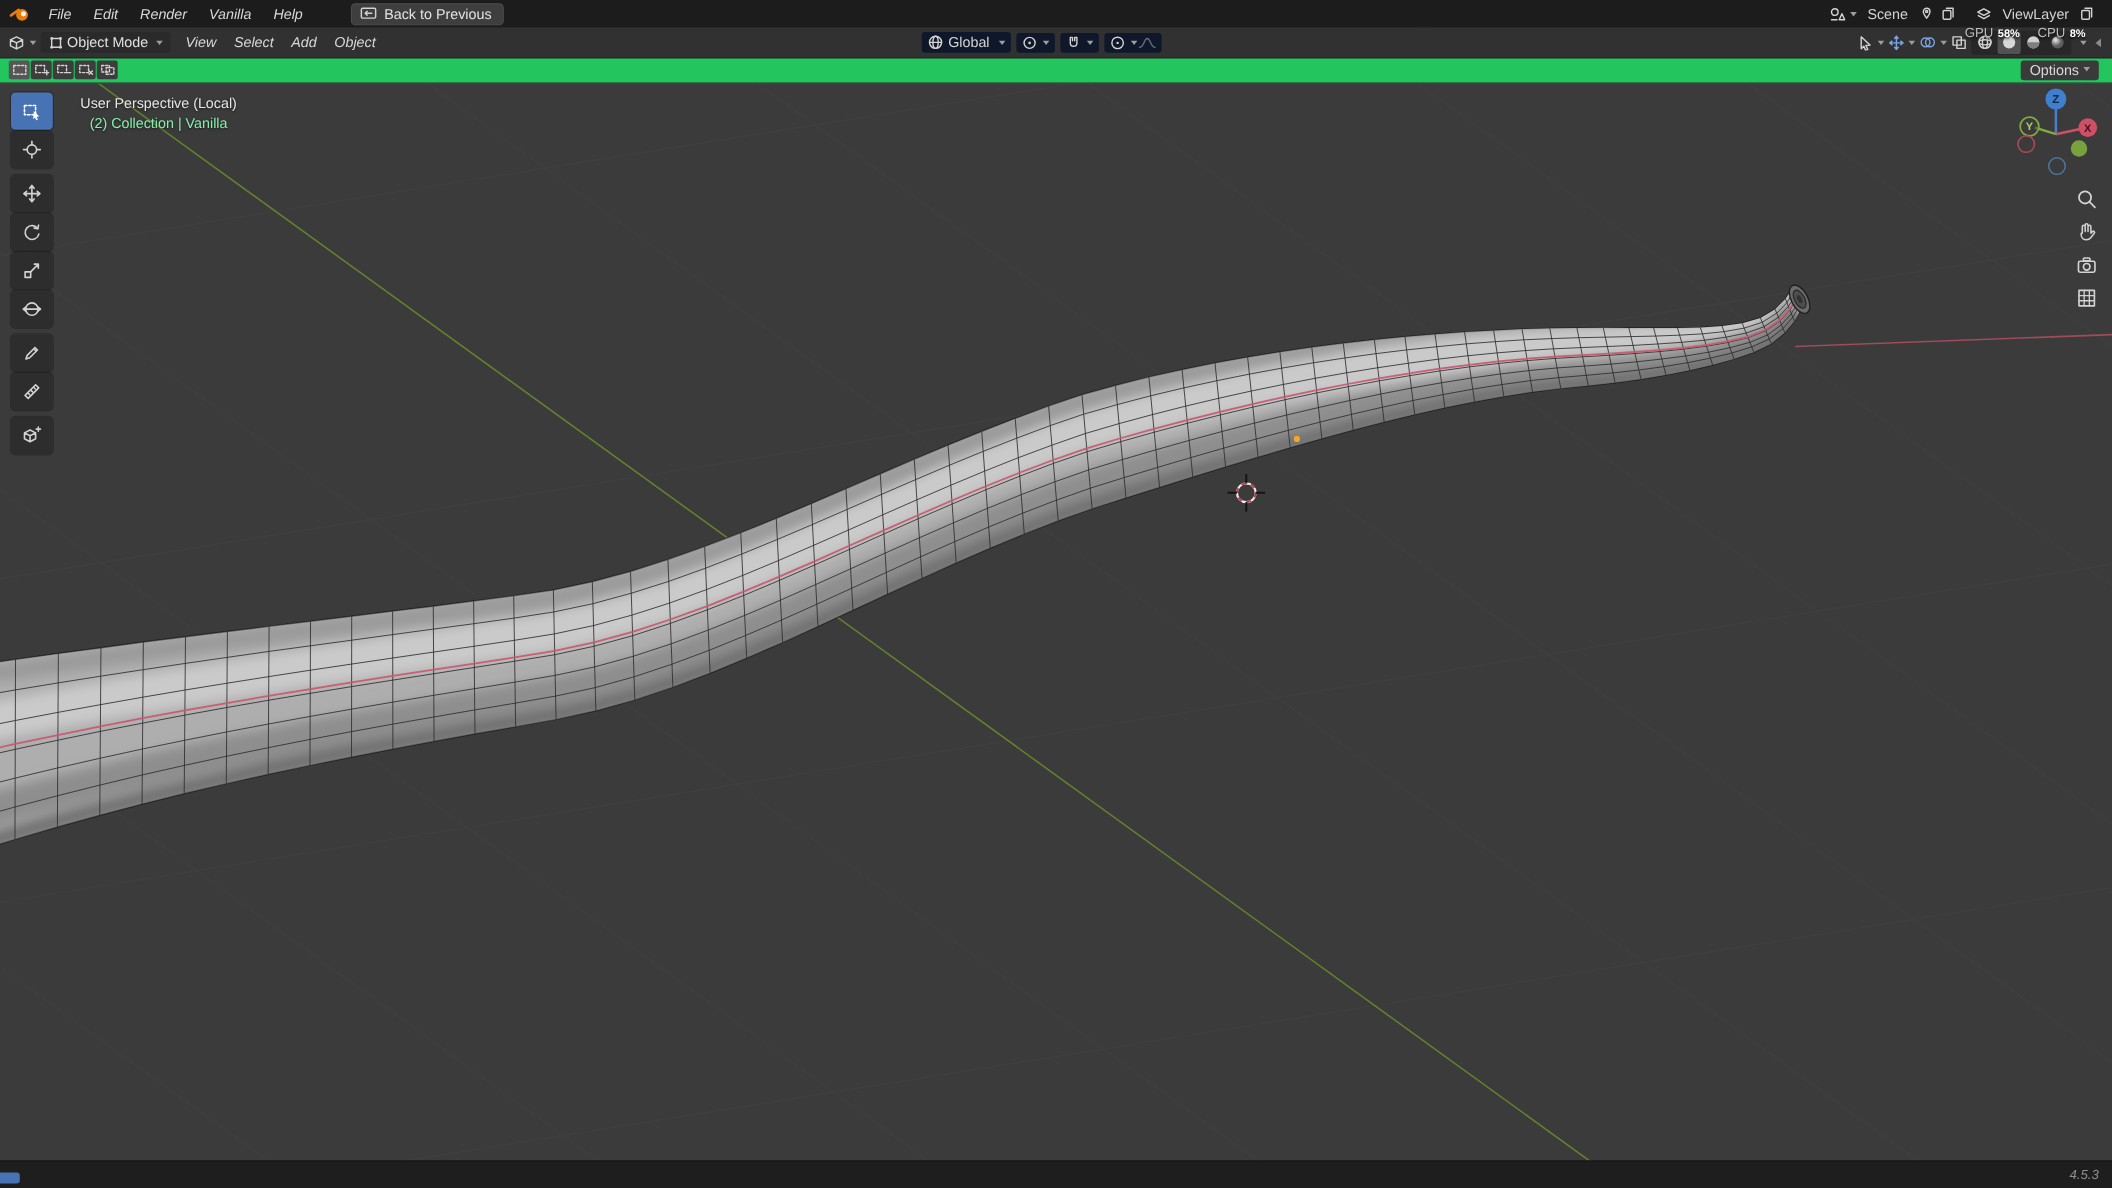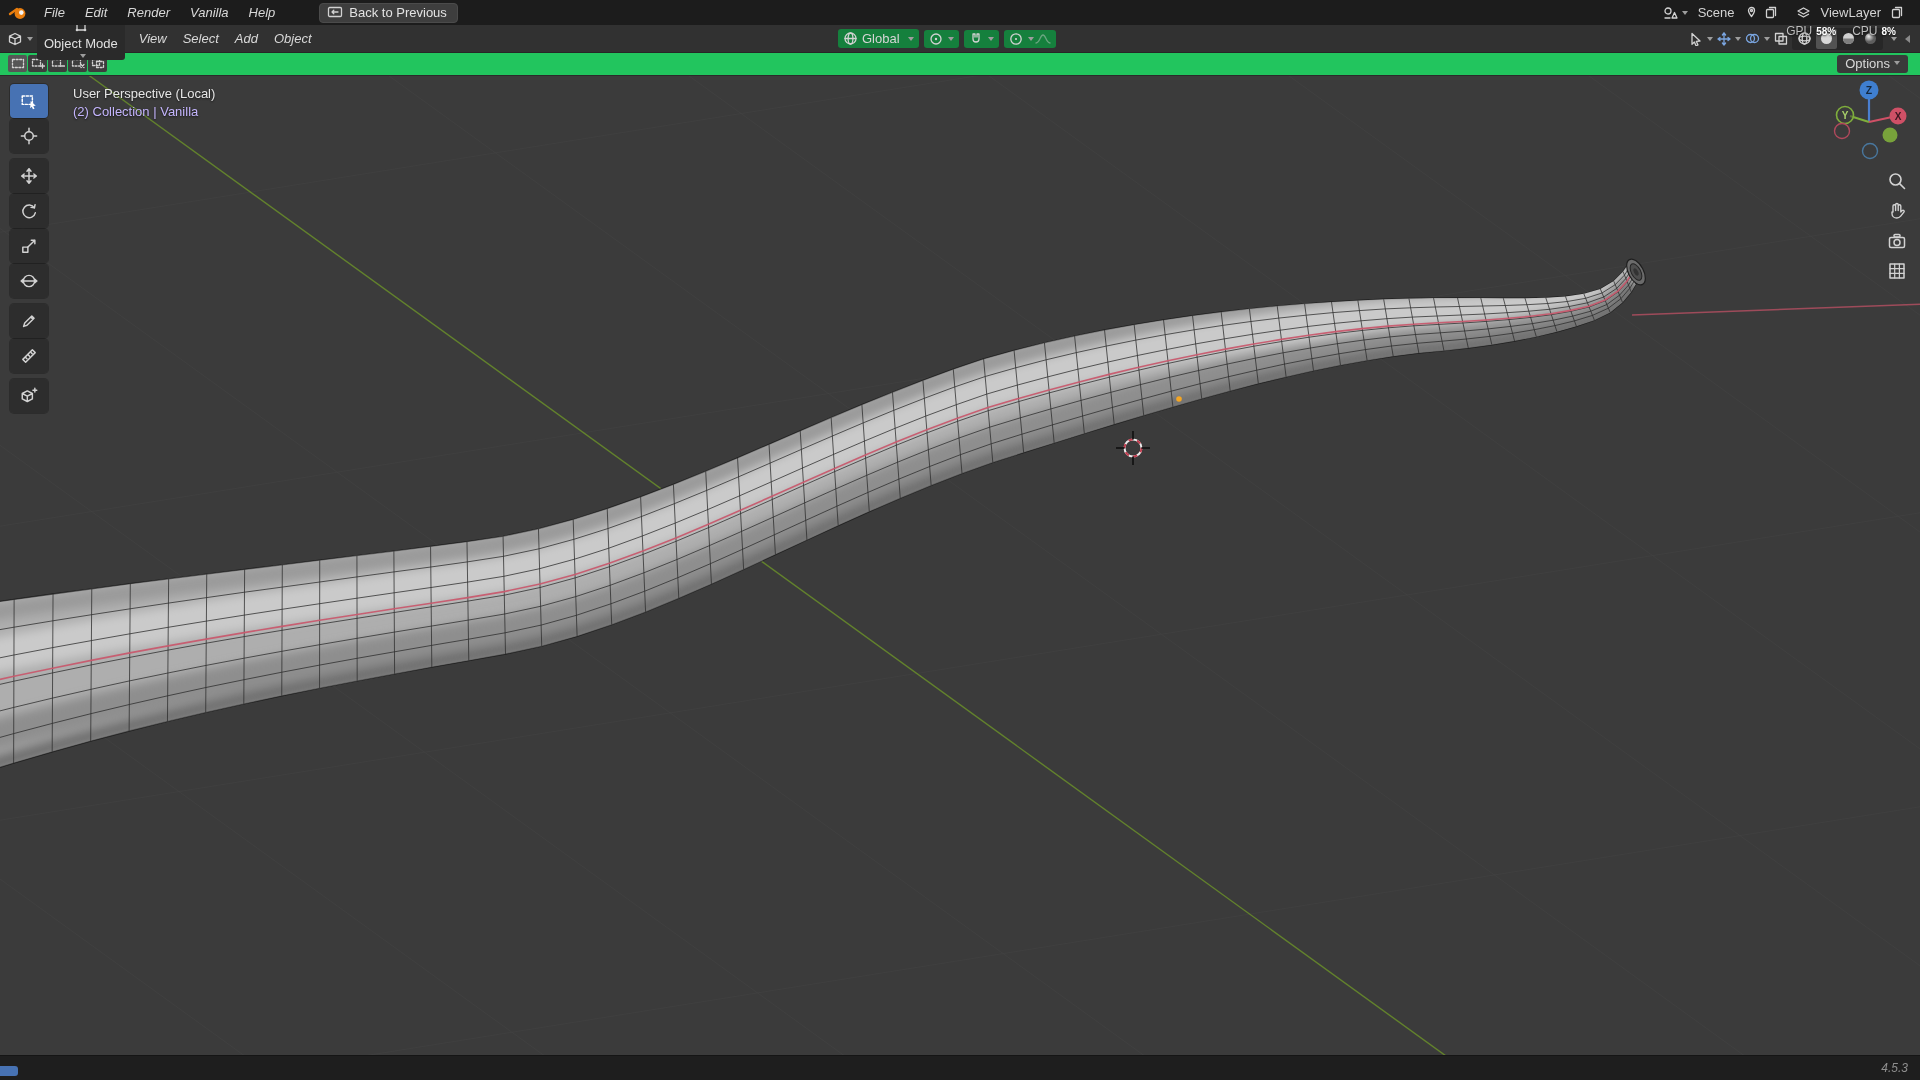--- a/index.html
+++ b/index.html
@@ -30,23 +30,23 @@
   .stats{position:absolute;top:21px;right:24px;display:flex;gap:16px;z-index:50;
          text-shadow:0 1px 2px rgba(0,0,0,.7);}
   .stats .lbl{font-size:12px;color:#bdbdbd;margin-right:4px;}
   .stats .val{font-size:10px;color:#ffffff;font-weight:bold;}
   
   .vheader{position:absolute;top:25px;left:0;width:100%;height:27px;background:#313131;
            border-bottom:1px solid #262626;display:flex;align-items:center;z-index:30;font-size:13px;}
   .vheader .menu-item{padding:0 8px;}
   .editor-btn{display:flex;align-items:center;margin:0 4px 0 7px;}
   .mode-dd{background:#2a2a2a;border-radius:3px;display:flex;align-items:center;gap:3px;
-           padding:2px 7px;color:#e0e0e0;margin-right:6px;flex-direction:column;}
+           padding:2px 7px;color:#e0e0e0;margin-right:6px;}
   .hdr-center{position:absolute;left:838px;top:0;height:100%;display:flex;align-items:center;gap:5px;}
-  .hdr-group{display:flex;align-items:center;gap:1px;background:#15803d;border-radius:3px;padding:2px 5px;}
+  .hdr-group{display:flex;align-items:center;gap:1px;background:#0f172a;border-radius:3px;padding:2px 5px;}
   .hdr-right{position:absolute;right:10px;top:0;height:100%;display:flex;align-items:center;gap:4px;}
   .shading-group{display:flex;align-items:center;background:#272727;border-radius:3px;padding:1px 2px;gap:1px;}
   .shade-btn{width:21px;height:20px;border-radius:2px;display:flex;align-items:center;justify-content:center;}
   .shade-btn.active{background:#525252;}
   .blue-icon path, .blue-icon circle, .blue-icon rect{stroke:#7aa5e0 !important;}
   
   .toolsettings{position:absolute;top:52px;left:0;width:100%;height:23px;background:#22c55e;
                 border-bottom:1px solid #2b2b2b;display:flex;align-items:center;z-index:25;}
   .selmode-group{display:flex;align-items:center;gap:1px;margin-left:8px;}
   .selmode-btn{width:19px;height:17px;border-radius:2px;display:flex;align-items:center;justify-content:center;background:#3d3d3d;}
@@ -56,21 +56,21 @@
   
   .toolbar{position:absolute;left:10px;top:84px;display:flex;flex-direction:column;gap:6px;z-index:20;}
   .tool-group{display:flex;flex-direction:column;gap:1px;}
   .tool-btn{width:38px;height:34px;background:rgba(44,44,44,.95);border-radius:4px;
             display:flex;align-items:center;justify-content:center;box-shadow:0 0 0 1px rgba(0,0,0,.25);}
   .tool-btn.active{background:#4772b3;}
   
   .vp-text{position:absolute;left:73px;top:85px;z-index:15;font-size:13px;line-height:18px;
            text-shadow:0 1px 2px rgba(0,0,0,.65);}
   .vp-text .l1{color:#e6e6e6;}
-  .vp-text .l2{color:#c4b5fd;}
+  .vp-text .l2{color:#86efac;text-align:center;}
   .gizmo{position:absolute;left:1821px;top:74px;z-index:15;}
   .navcol{position:absolute;left:1884px;top:168px;display:flex;flex-direction:column;gap:4px;z-index:15;}
   .nav-btn{width:26px;height:26px;display:flex;align-items:center;justify-content:center;}
   
   .statusbar{position:absolute;left:0;bottom:0;width:100%;height:24px;background:#1e1e1e;
              border-top:1px solid #151515;display:flex;align-items:center;z-index:40;}
   .version{margin-left:auto;margin-right:12px;font-size:12px;color:#8f8f8f;font-style:italic;}
   .status-chip{position:absolute;left:0;bottom:4px;width:18px;height:10px;background:#4772b3;border-radius:0 3px 3px 0;}
   
   #vp{position:absolute;left:0;top:0;z-index:1;}

